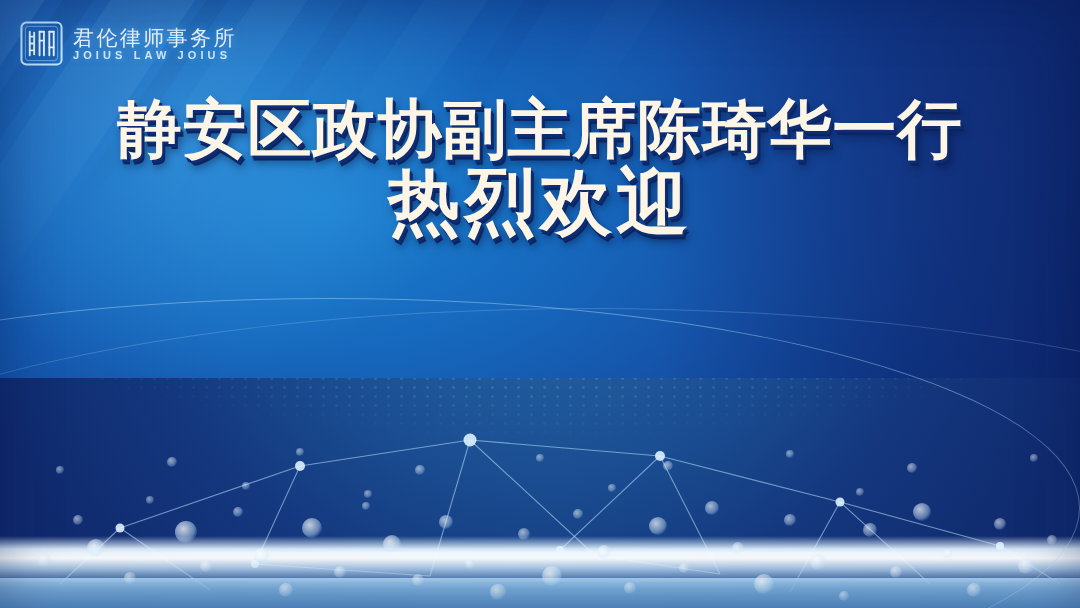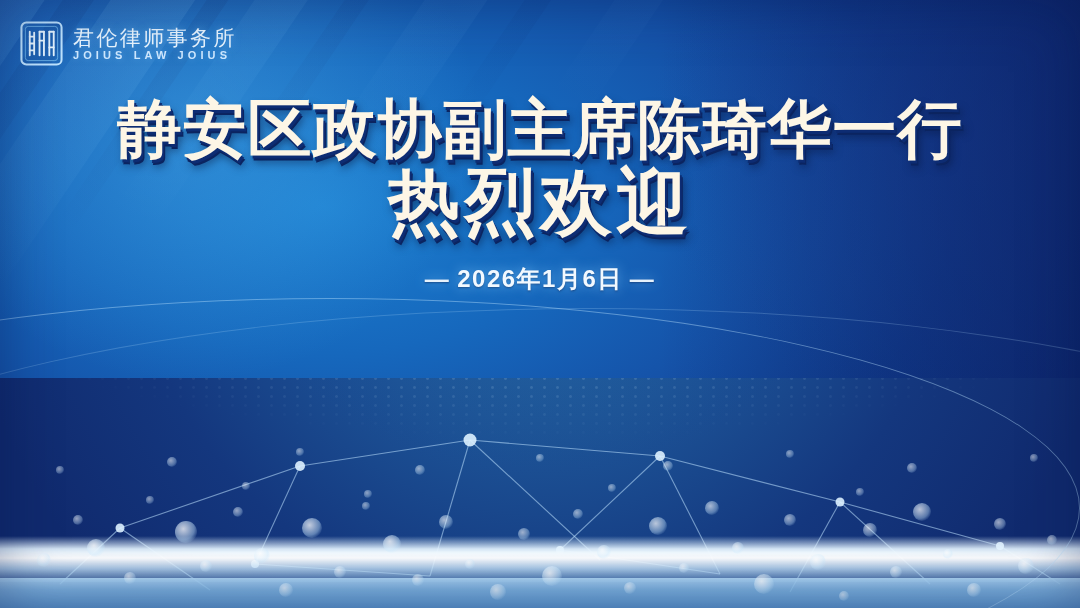--- a/index.html
+++ b/index.html
@@ -177,23 +177,20 @@
     </svg>
     <div class="logo-words">
       <div class="logo-cn">君伦律师事务所</div>
       <div class="logo-en">JOIUS LAW JOIUS</div>
     </div>
   </div>
 
   <div class="headline">
     <span class="hl hl-2">静安区政协副主席陈琦华一行</span>
     <span class="hl hl-1">热烈欢迎</span>
-    <div class="date-row">
-      <span class="dash">—</span><span>2026年1月6日</span><span class="dash">—</span>
-    </div>
   </div>
 
   <div class="globe-wrap">
     <div class="globe">
       <div class="globe-dots"></div>
       <div class="globe-rim"></div>
     </div>
 
     <svg class="net" viewBox="0 0 1080 230" preserveAspectRatio="none">
       <g>

